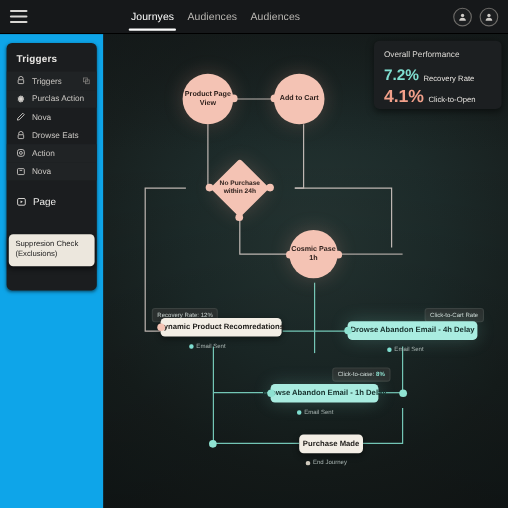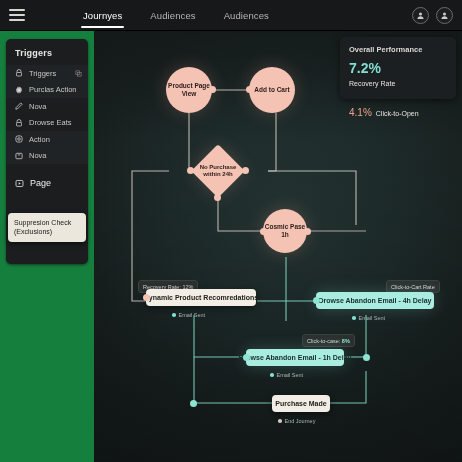--- a/index.html
+++ b/index.html
@@ -18,21 +18,21 @@
     background:#16181a;
     border-bottom:1px solid #000;
     display:flex; align-items:center;
   }
   .hamburger {
     width:16px; height:12px; margin-left:9px; margin-right:4px;
     display:flex; flex-direction:column; justify-content:space-between;
     cursor:pointer;
   }
   .hamburger i { display:block; height:1.6px; background:#d8d6d3; border-radius:1px; }
-  .navtabs { display:flex; align-items:center; height:31px; margin-left:52px; gap:24px; }
+  .navtabs { display:flex; align-items:center; height:31px; margin-left:88px; gap:8px; }
   .navtab {
     position:relative; font-size:9.5px; color:#b9b6b2; letter-spacing:.1px;
     height:31px; display:flex; align-items:center; padding:0 2px; cursor:pointer;
     white-space:nowrap;
   }
   .navtab.active { color:#ffffff; }
   .navtab.active::after {
     content:""; position:absolute; left:0; right:0; bottom:3px;
     height:2px; background:#ffffff; border-radius:2px;
   }
@@ -40,21 +40,21 @@
   .avatar {
     width:17px; height:17px; border-radius:50%;
     border:1px solid #6e6c69; background:#1c1e20;
     display:flex; align-items:center; justify-content:center;
   }
   .avatar svg { width:9px; height:9px; display:block; }
 
   
   .sidebar {
     position:absolute; left:0; top:31px; width:94px; height:431px;
-    background:#15803d;
+    background:#0ea5e9;
     padding-left:32px;
   }
   .sb-panel {
     position:absolute; left:6px; top:8px; width:82px; height:225px;
     background:#1b1d1f; border-radius:5px;
     box-shadow:0 1px 3px rgba(0,0,0,.5);
     overflow:hidden;
   }
   .sb-title {
     font-size:9px; color:#e9e7e4; font-weight:bold;
@@ -383,25 +383,25 @@
     </div>
     <div class="port teal" style="left:96px; top:369px;"></div>
     <div class="badge grey" style="left:184px; top:387px;">
       <span class="dot"></span>
       <span>End Journey</span>
     </div>
 
     <div style="position:absolute; left:246px; top:6px; width:116px; height:62px;
                 background:#1c1f21; border-radius:5px; padding:8px 9px;
                 box-shadow:0 2px 7px rgba(0,0,0,.5);">
-      <div style="font-size:7.5px; color:#dbd8d4; margin-bottom:6px;font-weight:bold;">Overall Performance</div>
-      <div style="display:flex; align-items:flex-start; gap:4px; margin-bottom:20px;flex-direction:column;">
+      <div style="font-size:7.5px; color:#dbd8d4; margin-bottom:6px;">Overall Performance</div>
+      <div style="display:flex; align-items:flex-end; gap:4px; margin-bottom:4px;">
         <span style="font-size:14px; font-weight:bold; color:#7fded0;">7.2%</span>
         <span style="font-size:7px; color:#e6e3df;">Recovery Rate</span>
       </div>
       <div style="display:flex; align-items:baseline; gap:4px;">
-        <span style="font-size:10px; font-weight:normal; color:#f2a08a;">4.1%</span>
+        <span style="font-size:16px; font-weight:bold; color:#f2a08a;">4.1%</span>
         <span style="font-size:7px; color:#e6e3df;">Click-to-Open</span>
       </div>
     </div>
 
   </div>
 </div>
 
 </body></html>

